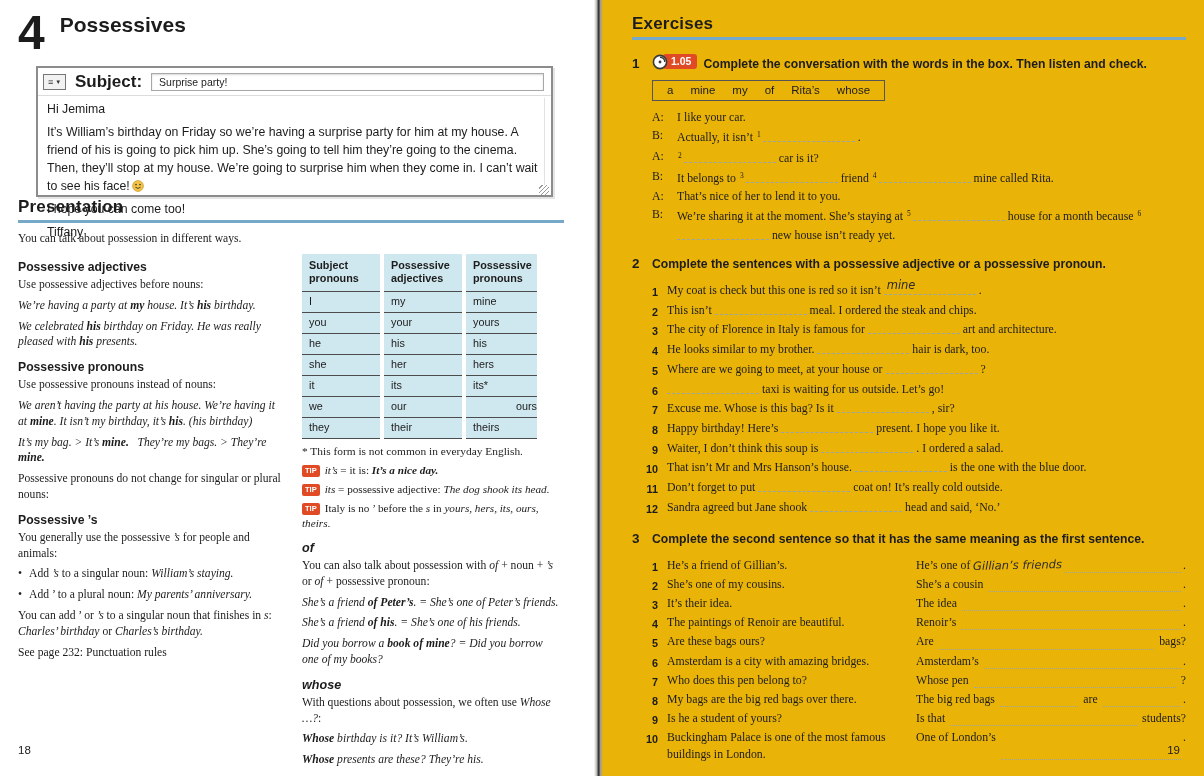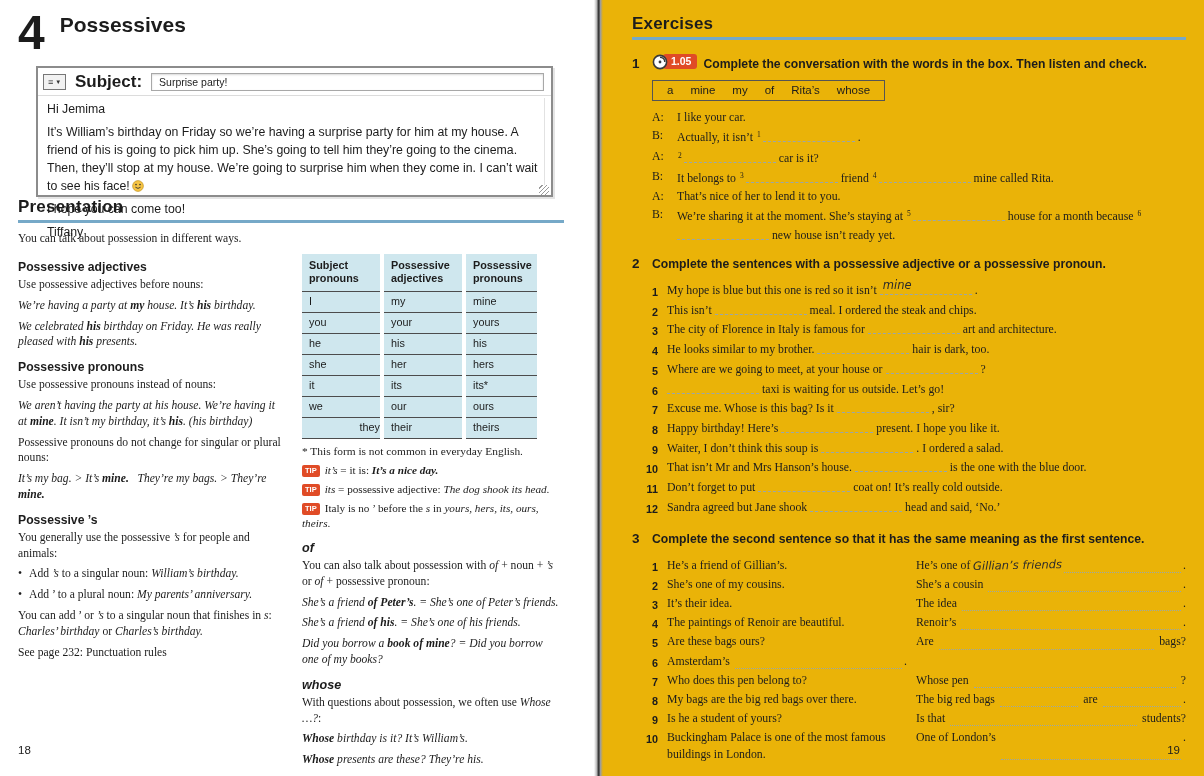--- a/index.html
+++ b/index.html
@@ -114,25 +114,25 @@
 
     <div class="cols">
       <div class="colL" id="pres-sections">
           <h3 class="sub">Possessive adjectives</h3>
           <p class="blk"><span>Use possessive adjectives before nouns:</span></p>
           <p class="blk"><span class="it">We’re having a party at </span><span class="bit">my</span><span class="it"> house. It’s </span><span class="bit">his</span><span class="it"> birthday.</span></p>
           <p class="blk"><span class="it">We celebrated </span><span class="bit">his</span><span class="it"> birthday on Friday. He was really pleased with </span><span class="bit">his</span><span class="it"> presents.</span></p>
           <h3 class="sub">Possessive pronouns</h3>
           <p class="blk"><span>Use possessive pronouns instead of nouns:</span></p>
           <p class="blk"><span class="it">We aren’t having the party at his house. We’re having it at </span><span class="bit">mine</span><span class="it">. It isn’t my birthday, it’s </span><span class="bit">his</span><span class="it">. (his birthday)</span></p>
+          <p class="blk"><span class="it">It’s my bag. &gt; It’s </span><span class="bit">mine.</span><span class="it">   They’re my bags. &gt; They’re </span><span class="bit">mine.</span></p>
           <p class="blk"><span>Possessive pronouns do not change for singular or plural nouns:</span></p>
-          <p class="blk"><span class="it">It’s my bag. &gt; It’s </span><span class="bit">mine.</span><span class="it">   They’re my bags. &gt; They’re </span><span class="bit">mine.</span></p>
           <h3 class="sub">Possessive ’s</h3>
           <p class="blk"><span>You generally use the possessive </span><span class="it">’s</span><span> for people and animals:</span></p>
-          <div class="li blk"><span class="bullet">•</span><span><span>Add </span><span class="it">’s</span><span> to a singular noun: </span><span class="it">William’s birthday.</span></span></div>
+          <div class="li blk"><span class="bullet">•</span><span><span>Add </span><span class="it">’s</span><span> to a singular noun: </span><span class="it">William’s staying.</span></span></div>
           <div class="li blk"><span class="bullet">•</span><span><span>Add ’ to a plural noun: </span><span class="it">My parents’ anniversary.</span></span></div>
           <p class="blk"><span>You can add ’ or </span><span class="it">’s</span><span> to a singular noun that finishes in </span><span class="it">s</span><span>: </span><span class="it">Charles’ birthday</span><span> or </span><span class="it">Charles’s birthday.</span></p>
           <p class="blk"><span>See page 232: Punctuation rules</span></p>
         </div>
       <div class="colR">
         <div class="gtable" id="gtable">
             <span class="gcell hdr" style="background: rgb(207, 231, 238);">Subject pronouns</span>
             <span class="gcell hdr" style="background: rgb(207, 231, 238);">Possessive adjectives</span>
             <span class="gcell hdr" style="background: rgb(207, 231, 238);">Possessive pronouns</span>
             <span class="gcell" style="background: rgb(207, 231, 238);">I</span>
@@ -145,22 +145,22 @@
             <span class="gcell" style="background: rgb(207, 231, 238);">his</span>
             <span class="gcell" style="background: rgb(207, 231, 238);">his</span>
             <span class="gcell" style="background: rgb(207, 231, 238);">she</span>
             <span class="gcell" style="background: rgb(207, 231, 238);">her</span>
             <span class="gcell" style="background: rgb(207, 231, 238);">hers</span>
             <span class="gcell" style="background: rgb(207, 231, 238);">it</span>
             <span class="gcell" style="background: rgb(207, 231, 238);">its</span>
             <span class="gcell" style="background: rgb(207, 231, 238);">its*</span>
             <span class="gcell" style="background: rgb(207, 231, 238);">we</span>
             <span class="gcell" style="background: rgb(207, 231, 238);">our</span>
-            <span class="gcell" style="background: rgb(207, 231, 238);">ours</span>
-            <span class="gcell lastrow" style="background: rgb(207, 231, 238); text-align: right;">they</span>
+            <span class="gcell" style="background: rgb(207, 231, 238); text-align: right;">ours</span>
+            <span class="gcell lastrow" style="background: rgb(207, 231, 238);">they</span>
             <span class="gcell lastrow" style="background: rgb(207, 231, 238);">their</span>
             <span class="gcell lastrow" style="background: rgb(207, 231, 238);">theirs</span>
           </div>
         <p class="footnote">* This form is not common in everyday English.</p>
         <div id="tips">
             <div class="tipline"><span class="tipbadge" style="background: rgb(224, 75, 38);">TIP</span><span class="it">it’s</span><span> = it is: </span><span class="bit">It’s a nice day.</span></div>
             <div class="tipline"><span class="tipbadge" style="background: rgb(224, 75, 38);">TIP</span><span class="it">its</span><span> = possessive adjective: </span><span class="it">The dog shook its head.</span></div>
             <div class="tipline"><span class="tipbadge" style="background: rgb(224, 75, 38);">TIP</span><span>Italy is no ’ before the </span><span class="it">s</span><span> in </span><span class="it">yours, hers, its, ours, theirs</span><span>.</span></div>
           </div>
         <div id="of-section">
@@ -214,21 +214,21 @@
         <div class="dlg"><span>B:</span><span><span>It belongs to </span><sup class="bn">3</sup><span class="blank"></span><span> friend </span><sup class="bn">4</sup><span class="blank"></span><span> mine called Rita.</span></span></div>
         <div class="dlg"><span>A:</span><span><span>That’s nice of her to lend it to you.</span></span></div>
         <div class="dlg"><span>B:</span><span><span>We’re sharing it at the moment. She’s staying at </span><sup class="bn">5</sup><span class="blank"></span><span> house for a month because </span><sup class="bn">6</sup><span class="blank"></span><span> new house isn’t ready yet.</span></span></div>
       </div>
 
     <div class="exhead mt12">
       <span class="exnum">2</span>
       <span>Complete the sentences with a possessive adjective or a possessive pronoun.</span>
     </div>
     <div id="ex2-items" class="mt10">
-        <div class="ex2row"><span class="rnum">1</span><span><span>My hope is blue but this one is red so it isn’t </span><span class="blank"><span class="hw">mine</span></span><span> .</span></span></div>
+        <div class="ex2row"><span class="rnum">1</span><span><span>My coat is check but this one is red so it isn’t </span><span class="blank"><span class="hw">mine</span></span><span> .</span></span></div>
         <div class="ex2row"><span class="rnum">2</span><span><span>This isn’t </span><span class="blank"></span><span> meal. I ordered the steak and chips.</span></span></div>
         <div class="ex2row"><span class="rnum">3</span><span><span>The city of Florence in Italy is famous for </span><span class="blank"></span><span> art and architecture.</span></span></div>
         <div class="ex2row"><span class="rnum">4</span><span><span>He looks similar to my brother. </span><span class="blank"></span><span> hair is dark, too.</span></span></div>
         <div class="ex2row"><span class="rnum">5</span><span><span>Where are we going to meet, at your house or </span><span class="blank"></span><span> ?</span></span></div>
         <div class="ex2row"><span class="rnum">6</span><span><span class="blank"></span><span> taxi is waiting for us outside. Let’s go!</span></span></div>
         <div class="ex2row"><span class="rnum">7</span><span><span>Excuse me. Whose is this bag? Is it </span><span class="blank"></span><span> , sir?</span></span></div>
         <div class="ex2row"><span class="rnum">8</span><span><span>Happy birthday! Here’s </span><span class="blank"></span><span> present. I hope you like it.</span></span></div>
         <div class="ex2row"><span class="rnum">9</span><span><span>Waiter, I don’t think this soup is </span><span class="blank"></span><span> . I ordered a salad.</span></span></div>
         <div class="ex2row"><span class="rnum">10</span><span><span>That isn’t Mr and Mrs Hanson’s house. </span><span class="blank"></span><span> is the one with the blue door.</span></span></div>
         <div class="ex2row"><span class="rnum">11</span><span><span>Don’t forget to put </span><span class="blank"></span><span> coat on! It’s really cold outside.</span></span></div>
@@ -238,21 +238,21 @@
     <div class="exhead mt12">
       <span class="exnum">3</span>
       <span>Complete the second sentence so that it has the same meaning as the first sentence.</span>
     </div>
     <div id="ex3-items" class="mt10">
         <div class="ex3row"><span class="rnum">1</span><span>He’s a friend of Gillian’s.</span><span class="second"><span>He’s one of </span><span class="hw">Gillian’s friends</span><span class="fill"></span><span>.</span></span></div>
         <div class="ex3row"><span class="rnum">2</span><span>She’s one of my cousins.</span><span class="second"><span>She’s a cousin </span><span class="fill"></span><span>.</span></span></div>
         <div class="ex3row"><span class="rnum">3</span><span>It’s their idea.</span><span class="second"><span>The idea </span><span class="fill"></span><span>.</span></span></div>
         <div class="ex3row"><span class="rnum">4</span><span>The paintings of Renoir are beautiful.</span><span class="second"><span>Renoir’s </span><span class="fill"></span><span>.</span></span></div>
         <div class="ex3row"><span class="rnum">5</span><span>Are these bags ours?</span><span class="second"><span>Are </span><span class="fill"></span><span> bags?</span></span></div>
-        <div class="ex3row"><span class="rnum">6</span><span class="second"><span>Amsterdam’s </span><span class="fill"></span><span>.</span></span></div>
+        <div class="ex3row"><span class="rnum">6</span><span>Amsterdam is a city with amazing bridges.</span><span class="second"><span>Amsterdam’s </span><span class="fill"></span><span>.</span></span></div>
         <div class="ex3row"><span class="rnum">7</span><span>Who does this pen belong to?</span><span class="second"><span>Whose pen </span><span class="fill"></span><span> ?</span></span></div>
         <div class="ex3row"><span class="rnum">8</span><span>My bags are the big red bags over there.</span><span class="second"><span>The big red bags </span><span class="fill"></span><span> are </span><span class="fill"></span><span>.</span></span></div>
         <div class="ex3row"><span class="rnum">9</span><span>Is he a student of yours?</span><span class="second"><span>Is that </span><span class="fill"></span><span> students?</span></span></div>
         <div class="ex3row"><span class="rnum">10</span><span>Buckingham Palace is one of the most famous buildings in London.</span><span class="second"><span>One of London’s </span><span class="fill"></span><span>.</span></span></div>
       </div>
 
     <div class="pagenum r">19</div>
   </div>
 </div>
 <div class="spine"></div>

